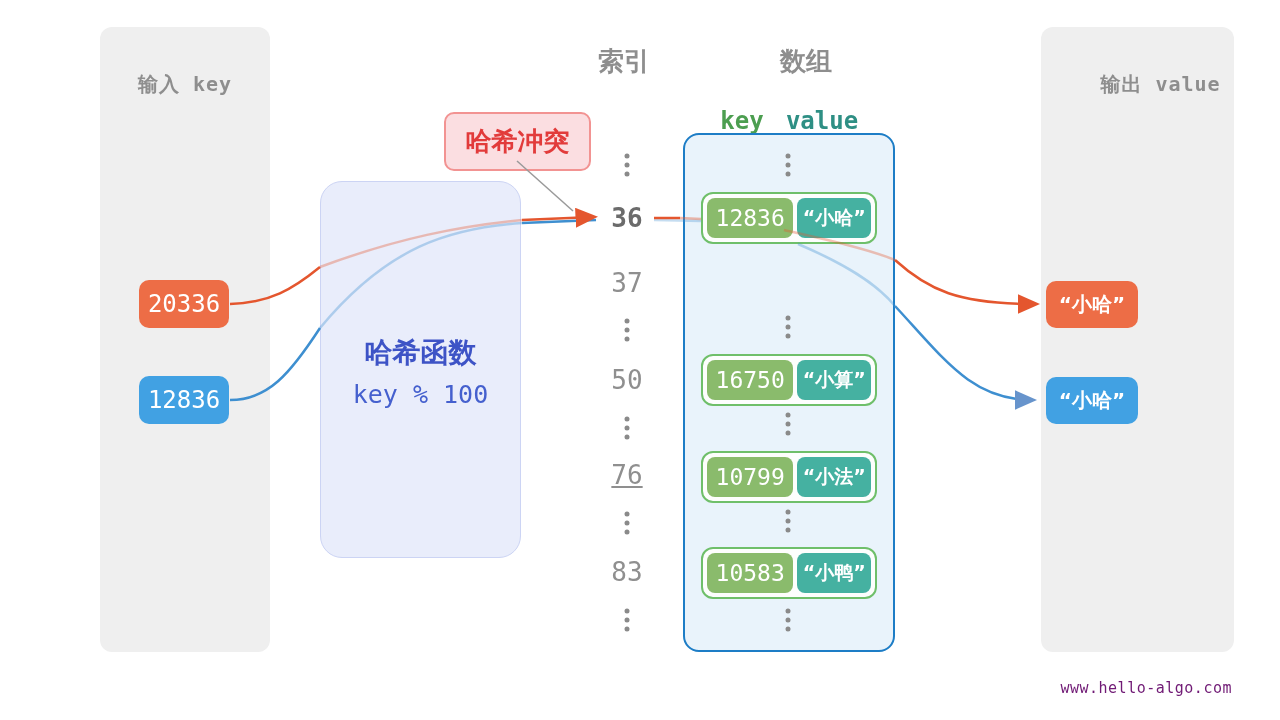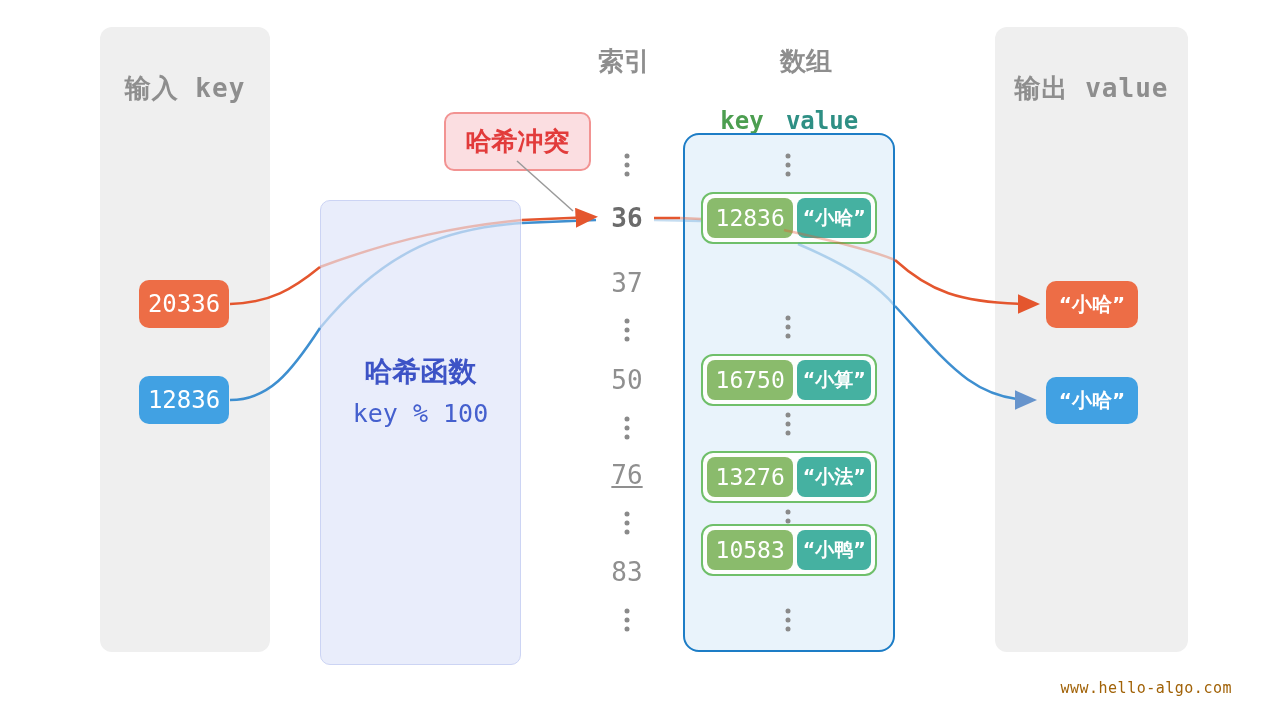--- a/index.html
+++ b/index.html
@@ -9,42 +9,42 @@
     font-family:"DejaVu Sans", "Liberation Sans", sans-serif;
   }
   .mono { font-family:"DejaVu Sans Mono", "Liberation Mono", monospace; }
 
   
   .panel {
     position:absolute; top:27px; height:625px;
     background:#efefef; border-radius:12px;
   }
   #input-panel  { left:100px; width:170px; }
-  #output-panel { left:995px; width:193px; }
+  #output-panel { left:1041px; width:193px;padding-left:23px; }
   .panel-title {
     position:absolute; top:44px; width:100%; text-align:center;
     font-family:"DejaVu Sans Mono", "Liberation Mono", monospace;
-    font-weight:bold; font-size:26px; color:#8e8e8e; letter-spacing:1px;
+    font-weight:bold; font-size:20px; color:#8e8e8e; letter-spacing:1px;
     white-space:nowrap;
   }
 
   
   .cbox {
     position:absolute; display:flex; align-items:center; justify-content:center;
     border-radius:10px; color:#ffffff; white-space:nowrap;
   }
   .key-box   { width:90px; height:48px; font-size:24px; }
   .val-box   { width:92px; height:47px; font-size:20px; font-weight:bold; }
   .orange-bg { background:#ed6d46; }
   .blue-bg   { background:#41a1e3; }
 
   
   #hash-box {
-    position:absolute; left:320px; top:200px; width:201px; height:465px;
-    background:#e9edfb; border:1.5px solid #ccd4f4; border-radius:10px;
+    position:absolute; left:320px; top:181px; width:201px; height:377px;
+    background:#e9edfb; border:1.5px solid #ccd4f4; border-radius:22px;
   }
   #hash-title {
     position:absolute; left:0; top:152px; width:100%; text-align:center;
     font-size:28px; font-weight:bold; color:#3d53c6;
   }
   #hash-formula {
     position:absolute; left:0; top:198px; width:100%; text-align:center;
     font-size:25px; color:#4560ce;
   }
 
@@ -99,21 +99,21 @@
   }
   .pair-val {
     flex:0.92; background:#45b1a1; border-radius:8px; color:#fff;
     display:flex; align-items:center; justify-content:center;
     font-size:19px; font-weight:bold; white-space:nowrap;
   }
 
   
   #watermark {
     position:absolute; right:48px; top:679px;
-    font-size:15px; color:#a16207; letter-spacing:0.5px;
+    font-size:15px; color:#701a75; letter-spacing:0.5px;
   }
 
   
   #overlay { position:absolute; left:0; top:0; z-index:20; pointer-events:none; }
 </style>
 </head>
 <body>
 
 <div id="stage">
 
@@ -186,29 +186,29 @@
   <div class="pair-row" style="top:354px;">
     <div class="pair-key mono">16750</div>
     <div class="pair-val">“小算”</div>
   </div>
   <div class="dots" style="left:788px; top:424px;">
       <i></i>
       <i></i>
       <i></i>
     </div>
   <div class="pair-row" style="top:451px;">
-    <div class="pair-key mono">13276</div>
+    <div class="pair-key mono">10799</div>
     <div class="pair-val">“小法”</div>
   </div>
   <div class="dots" style="left:788px; top:521px;">
       <i></i>
       <i></i>
       <i></i>
     </div>
-  <div class="pair-row" style="top:524px;">
+  <div class="pair-row" style="top:547px;">
     <div class="pair-key mono">10583</div>
     <div class="pair-val">“小鸭”</div>
   </div>
   <div class="dots" style="left:788px; top:620px;">
       <i></i>
       <i></i>
       <i></i>
     </div>
 
   <div class="panel" id="output-panel">

